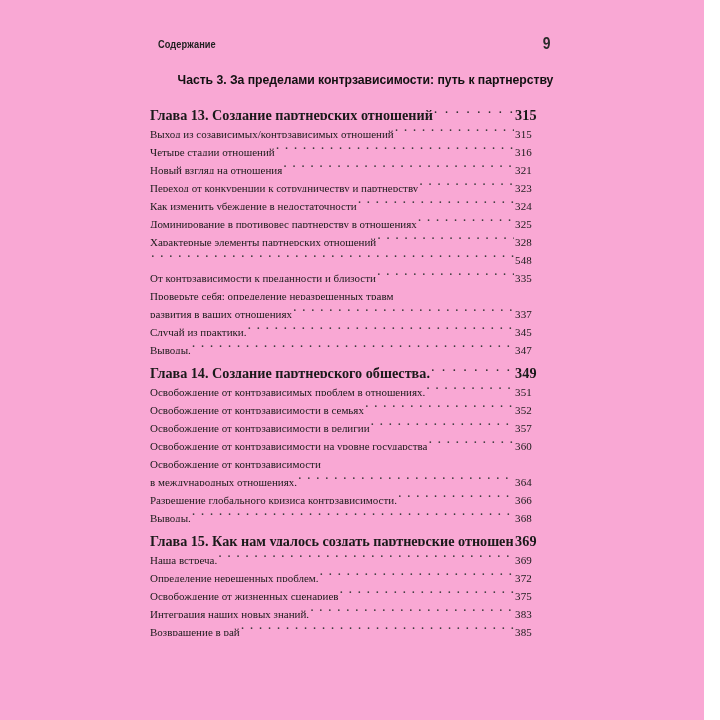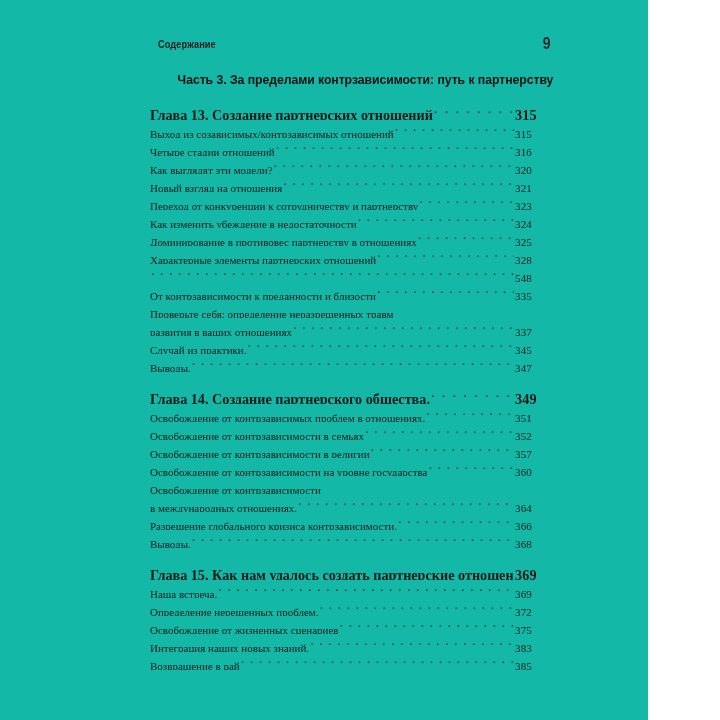--- a/index.html
+++ b/index.html
@@ -13,23 +13,23 @@
     position: relative;
     overflow: hidden;
     font-family: "Liberation Serif", "DejaVu Serif", serif;
     color: #1a1a1a;
     -webkit-font-smoothing: antialiased;
   }
 
   .page {
     position: absolute;
     left: 0; top: 0;
-    width: 648px;
+    width: 704px;
     height: 720px;
-    background: #14b8a6;
+    background: #f9a8d4;
   }
 
   
   .runhead {
     position: absolute;
     left: 158px;
     top: 38px;
     width: 392px;
     height: 18px;
   }
@@ -91,21 +91,21 @@
     line-height: 18px;
     font-size: 11px;
     white-space: nowrap;
     overflow: hidden;
   }
   .toc-row.chapter {
     font-weight: 700;
     font-size: 14.2px;
   }
   .toc-row.gap-before {
-    margin-top: 14px;
+    margin-top: 6px;
   }
   .toc-row.cont {
     
   }
 
   .toc-label {
     flex: 0 1 auto;
     overflow: hidden;
     text-overflow: clip;
   }
@@ -167,25 +167,20 @@
         <span class="toc-label">Выход из созависимых/контрзависимых отношений</span>
         <span class="toc-leader"></span>
         <span class="toc-page">315</span>
       </div>
       <div class="toc-row">
         <span class="toc-label">Четыре стадии отношений</span>
         <span class="toc-leader"></span>
         <span class="toc-page">316</span>
       </div>
       <div class="toc-row">
-        <span class="toc-label">Как выглядят эти модели?</span>
-        <span class="toc-leader"></span>
-        <span class="toc-page">320</span>
-      </div>
-      <div class="toc-row">
         <span class="toc-label">Новый взгляд на отношения</span>
         <span class="toc-leader"></span>
         <span class="toc-page">321</span>
       </div>
       <div class="toc-row">
         <span class="toc-label">Переход от конкуренции к сотрудничеству и партнерству</span>
         <span class="toc-leader"></span>
         <span class="toc-page">323</span>
       </div>
       <div class="toc-row">

